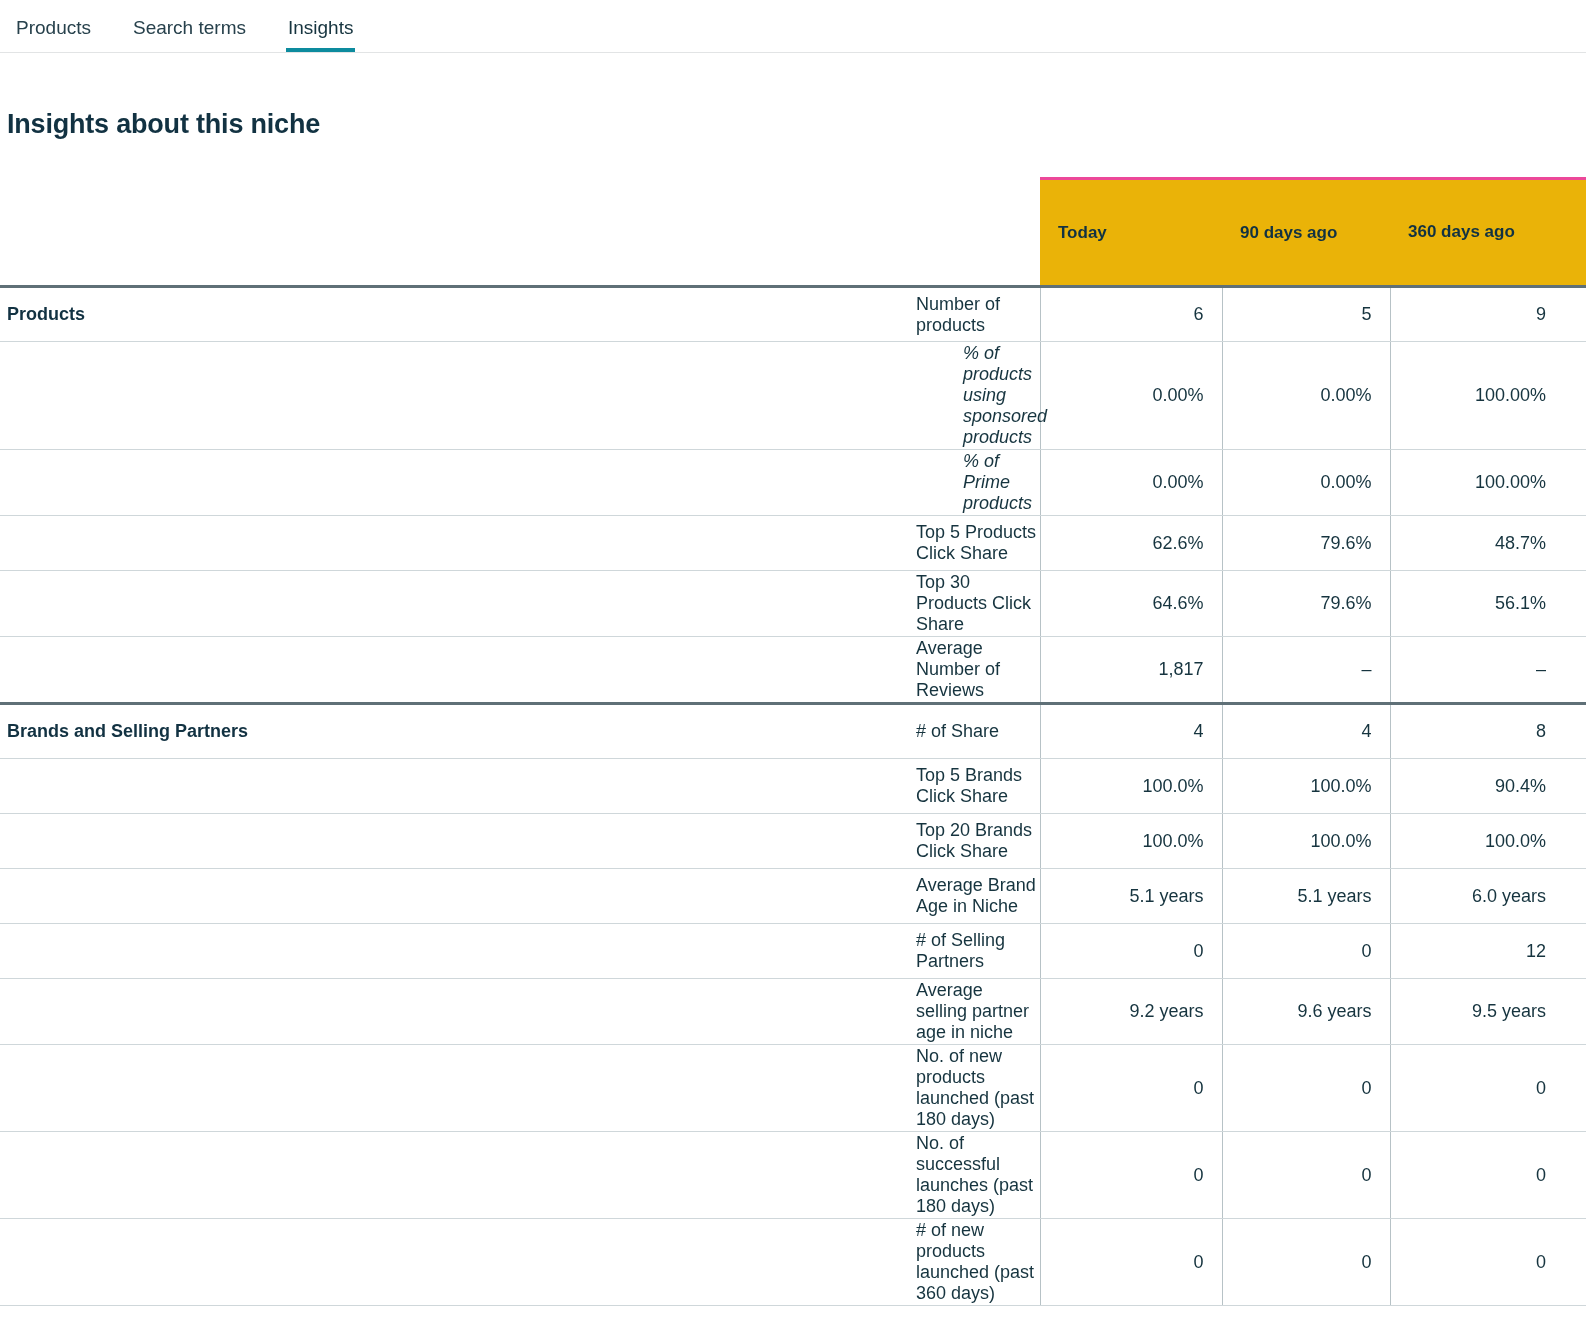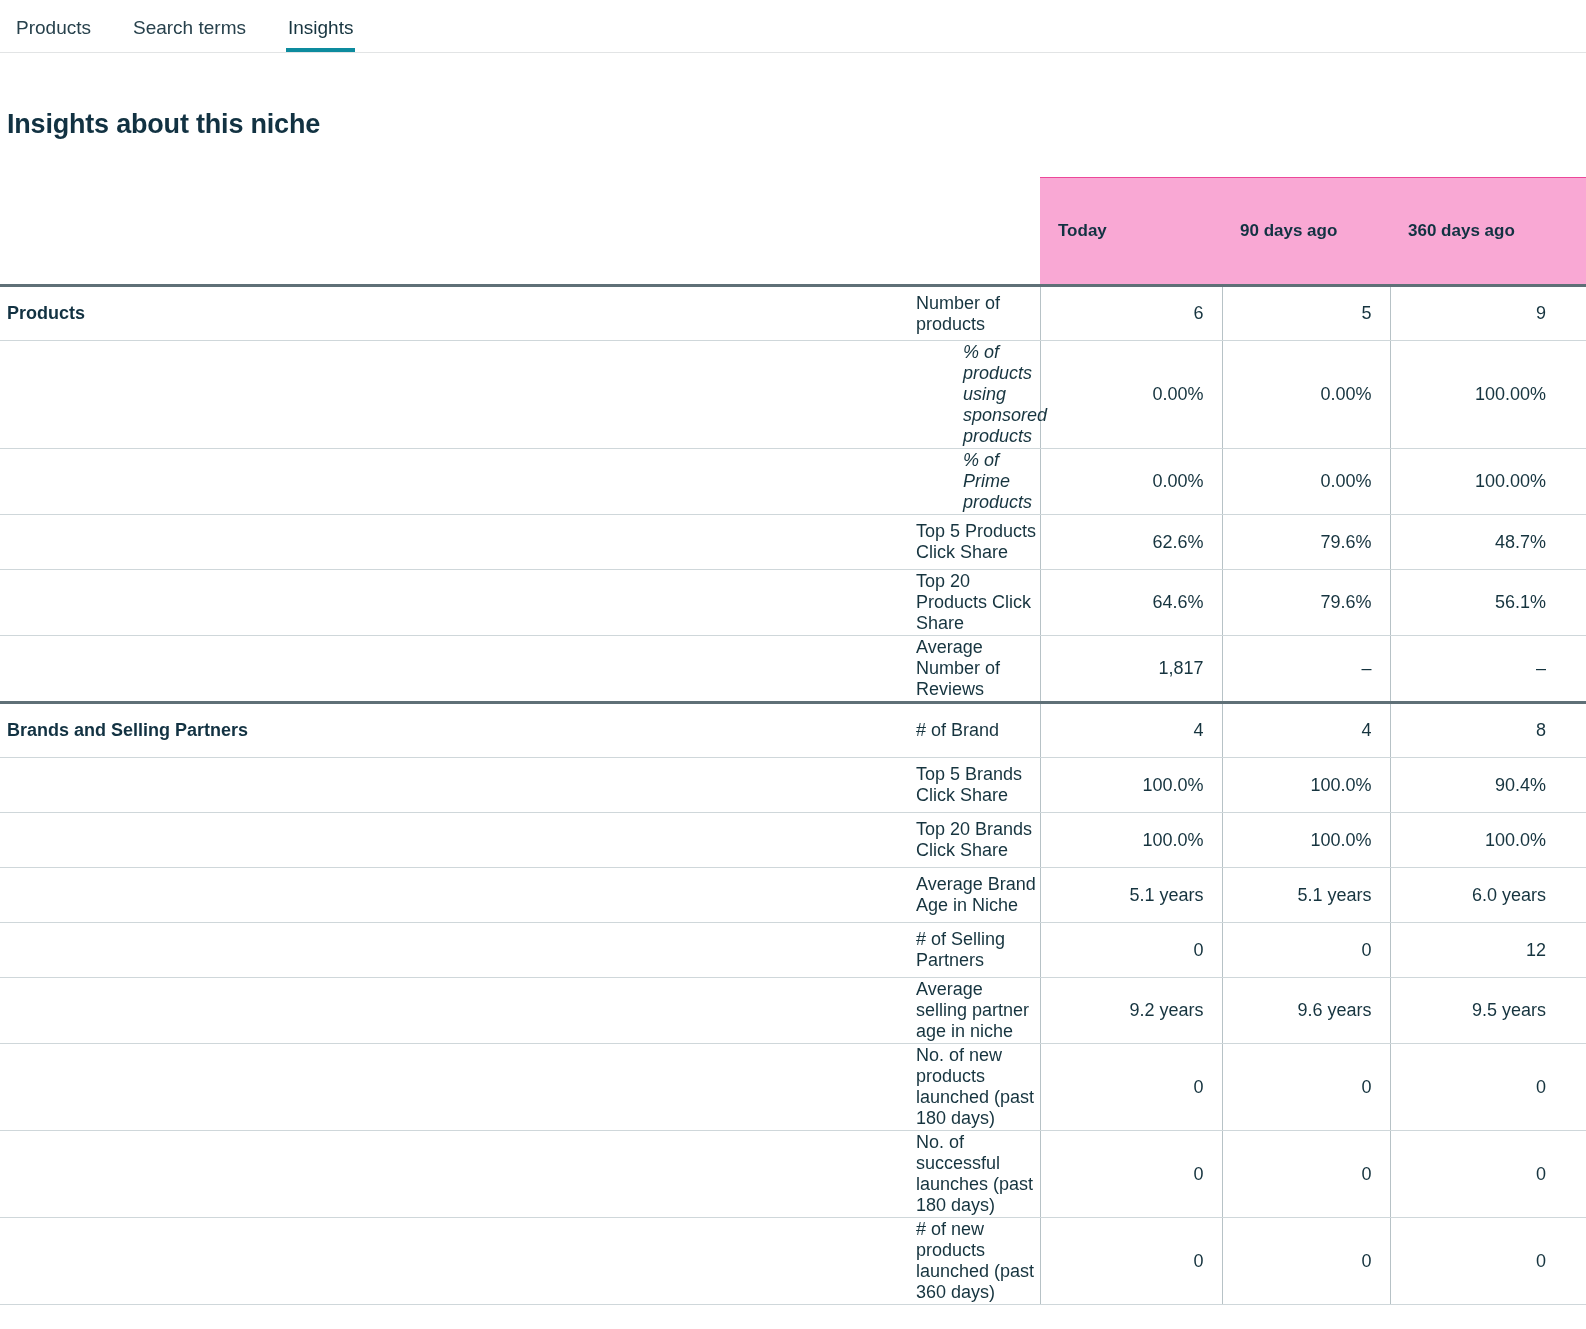--- a/index.html
+++ b/index.html
@@ -55,29 +55,29 @@
     border-collapse: collapse;
     table-layout: fixed;
   }
   col.c-section { width: 458px; }
   col.c-metric  { width: 582px; }
   col.c-v1      { width: 182px; }
   col.c-v2      { width: 168px; }
   col.c-v3      { width: 196px; }
 
   thead th {
-    background: #f9a8d4;
+    background: #eab308;
     font-size: 17px;
     font-weight: bold;
     color: #123242;
     text-align: left;
     vertical-align: middle;
     padding: 0 18px 0 18px;
     height: 108px;
-    border-top: 1px solid #ec4899;
+    border-top: 3px solid #ec4899;
   }
   thead th.blank {
     background: #ffffff;
     border-top: none;
     padding: 0;
   }
   thead th.hdr-wrap { line-height: 1.35; margin-top: 20px; }
 
   tbody td {
     font-size: 18px;
@@ -162,35 +162,35 @@
         </tr>
         <tr>
           <td class="section"></td>
           <td class="metric">Top 5 Products Click Share</td>
           <td class="val">62.6%</td>
           <td class="val">79.6%</td>
           <td class="val last">48.7%</td>
         </tr>
         <tr>
           <td class="section"></td>
-          <td class="metric">Top 20 Products Click Share</td>
+          <td class="metric">Top 30 Products Click Share</td>
           <td class="val">64.6%</td>
           <td class="val">79.6%</td>
           <td class="val last">56.1%</td>
         </tr>
         <tr>
           <td class="section"></td>
           <td class="metric">Average Number of Reviews</td>
           <td class="val">1,817</td>
           <td class="val">–</td>
           <td class="val last">–</td>
         </tr>
         <tr class="section-start">
           <td class="section">Brands and Selling Partners</td>
-          <td class="metric"># of Brand</td>
+          <td class="metric"># of Share</td>
           <td class="val">4</td>
           <td class="val">4</td>
           <td class="val last">8</td>
         </tr>
         <tr>
           <td class="section"></td>
           <td class="metric">Top 5 Brands Click Share</td>
           <td class="val">100.0%</td>
           <td class="val">100.0%</td>
           <td class="val last">90.4%</td>

